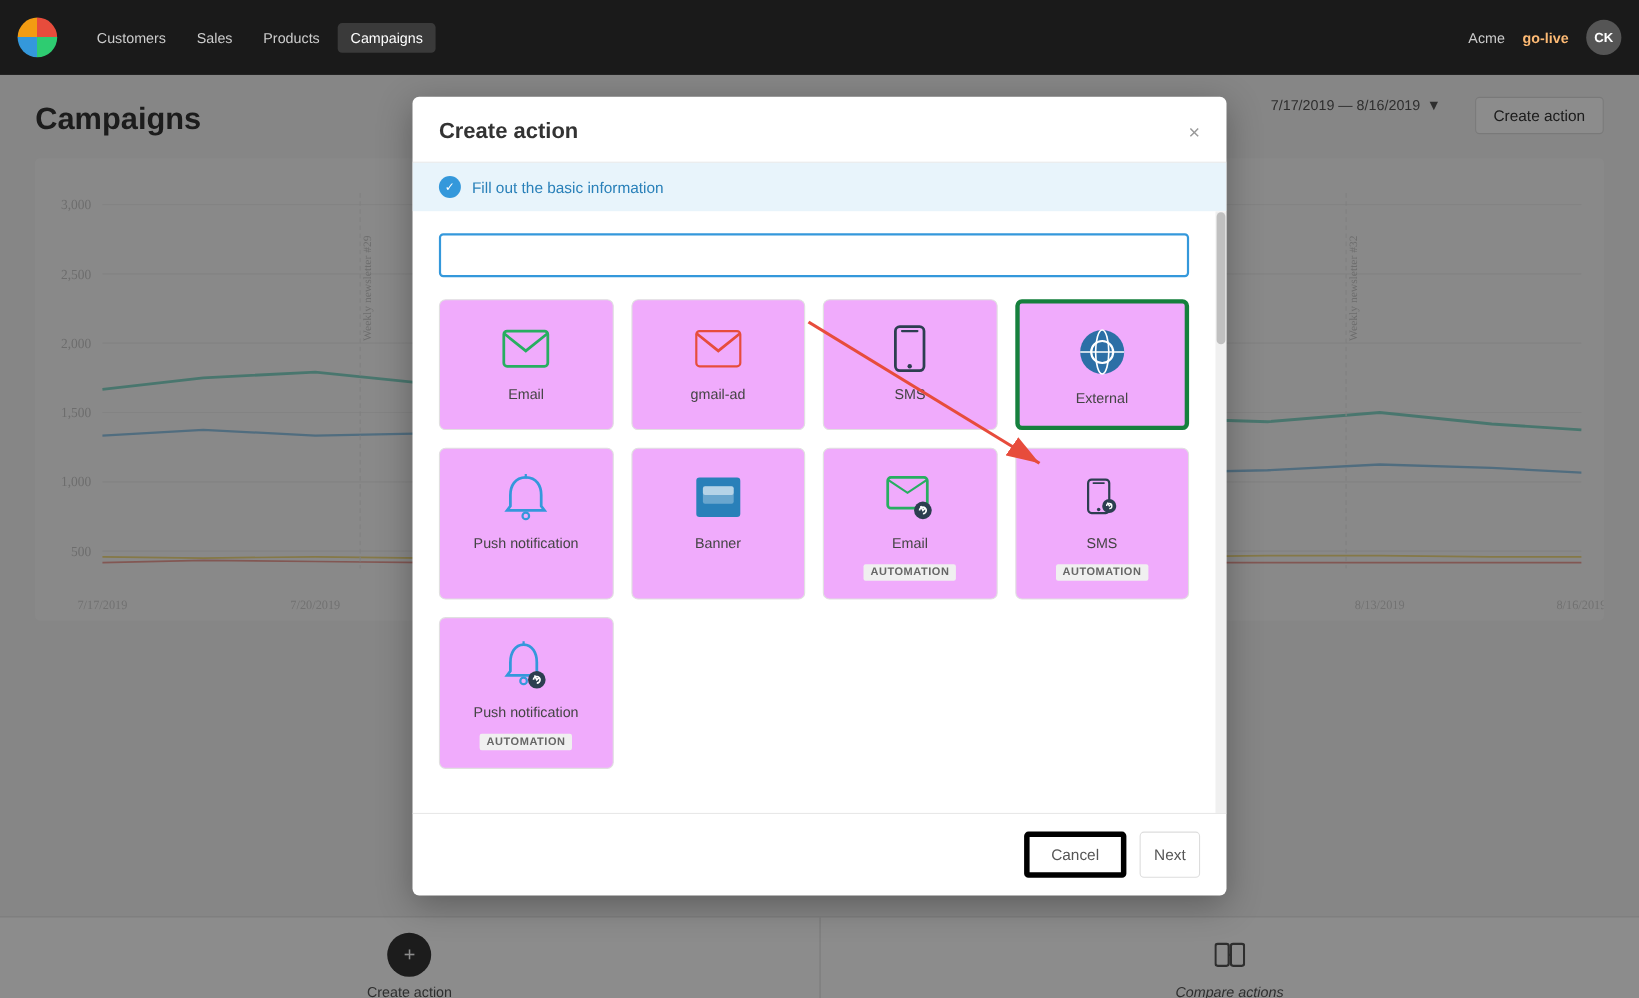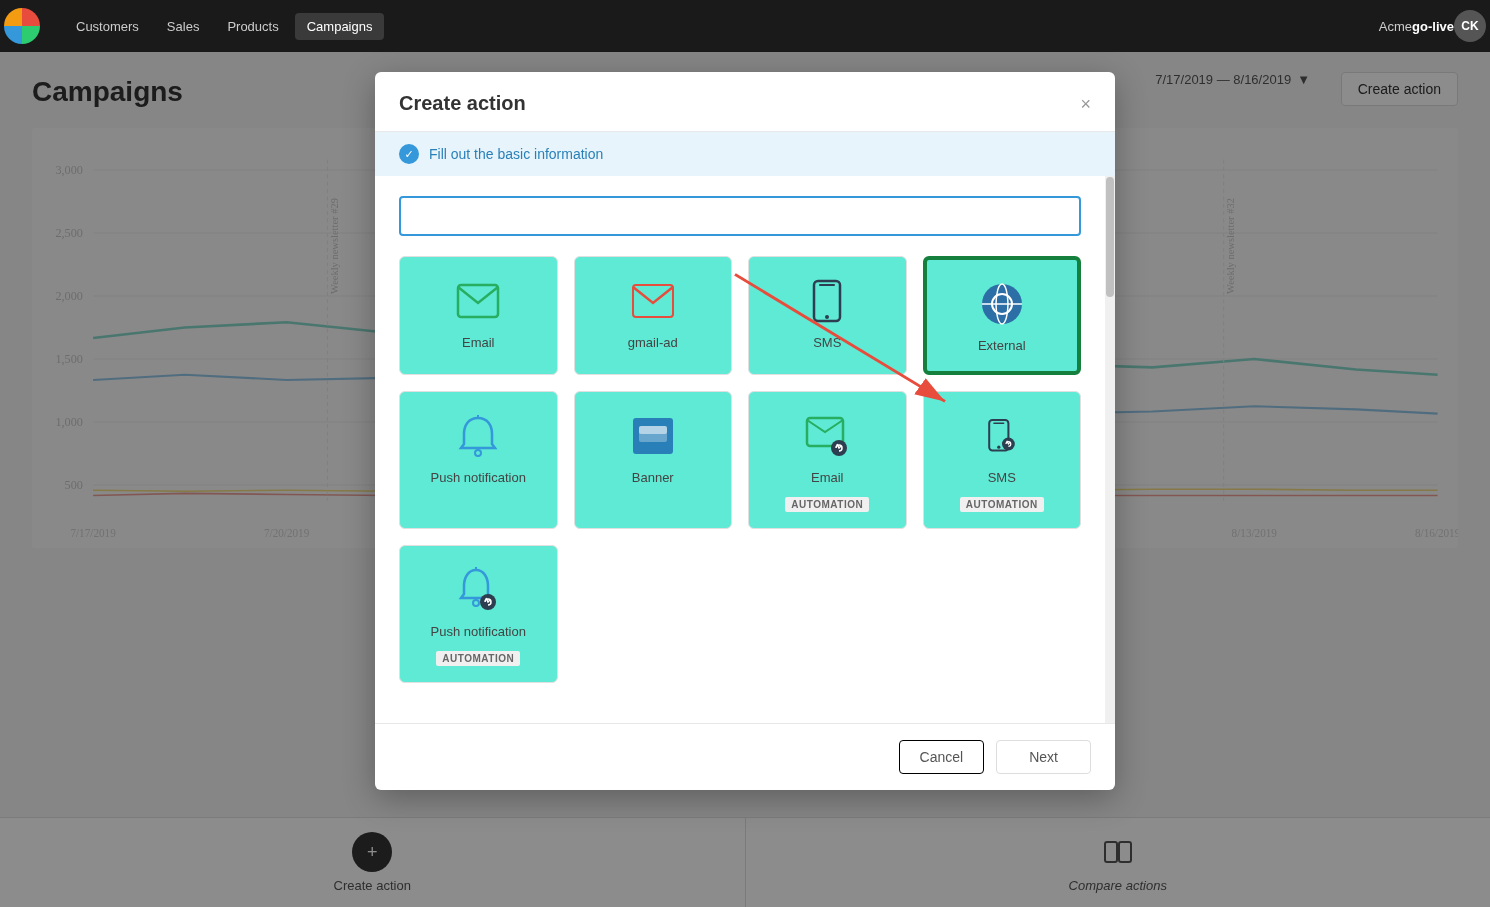--- a/index.html
+++ b/index.html
@@ -1,47 +1,47 @@
 <!DOCTYPE html>
 <html><head>
   <meta charset="utf-8">
   <style>
     * { box-sizing: border-box; margin: 0; padding: 0; }
     body { font-family: -apple-system, BlinkMacSystemFont, 'Segoe UI', sans-serif; background: #2a2a2a; overflow: hidden; }
 
     
     .topnav {
       background: #1a1a1a;
-      height: 52px;
+      height: 68px;
       display: flex;
       align-items: center;
-      padding: 0 4px;
+      padding: 0 16px;
       gap: 24px;
       position: relative;
       z-index: 1;
     }
     .topnav-logo {
       width: 36px; height: 36px;
       border-radius: 50%;
       background: conic-gradient(#e74c3c 0deg 90deg, #2ecc71 90deg 180deg, #3498db 180deg 270deg, #f39c12 270deg 360deg);
       flex-shrink: 0;
     }
     .topnav-items { display: flex; gap: 4px; flex: 1; }
     .topnav-item {
       color: #ccc;
       font-size: 13px;
       padding: 6px 12px;
       border-radius: 4px;
       cursor: pointer;
       white-space: nowrap;
     }
     .topnav-item.active { background: #3a3a3a; color: #fff; }
-    .topnav-right { display: flex; align-items: center; gap: 0; margin-left: auto; }
+    .topnav-right { display: flex; align-items: center; gap: 16px; margin-left: auto; }
     .topnav-acme { color: #ccc; font-size: 13px; }
-    .topnav-golive { color: #ffffff; font-size: 13px; font-weight: 600; cursor: pointer; }
+    .topnav-golive { color: #fdba74; font-size: 13px; font-weight: 600; cursor: pointer; }
     .topnav-avatar {
       width: 32px; height: 32px; border-radius: 50%;
       background: #555; color: #fff;
       display: flex; align-items: center; justify-content: center;
       font-size: 12px; font-weight: 600; text-align: center;
     }
 
     
     .main-content {
       position: relative;
@@ -200,21 +200,21 @@
     .action-card {
       border: 1px solid #e0e0e0;
       border-radius: 6px;
       padding: 20px 12px 16px;
       display: flex;
       flex-direction: column;
       align-items: center;
       gap: 10px;
       cursor: pointer;
       transition: border-color 0.2s;
-      background: #5eead4;
+      background: #f0abfc;
     }
     .action-card-icon {
       width: 48px; height: 48px;
       display: flex; align-items: center; justify-content: center;
     }
     .action-card-label {
       font-size: 13px;
       color: #444;
       text-align: center;
       line-height: 1.3;
@@ -243,29 +243,29 @@
     
     .modal-footer {
       padding: 16px 24px;
       border-top: 1px solid #e8e8e8;
       display: flex;
       justify-content: flex-end;
       gap: 12px;
     }
     .btn-cancel {
       padding: 8px 20px;
-      border: 1px solid #000000;
+      border: 5px solid #000000;
       border-radius: 4px;
       background: #fff;
       color: #555;
       font-size: 14px;
       cursor: pointer;
     }
     .btn-next {
-      padding: 8px 32px;
+      padding: 8px 12px;
       border: 1px solid #ddd;
       border-radius: 4px;
       background: #fff;
       color: #555;
       font-size: 14px;
       cursor: pointer;
     }
 
     
     .modal-scroll-area {

